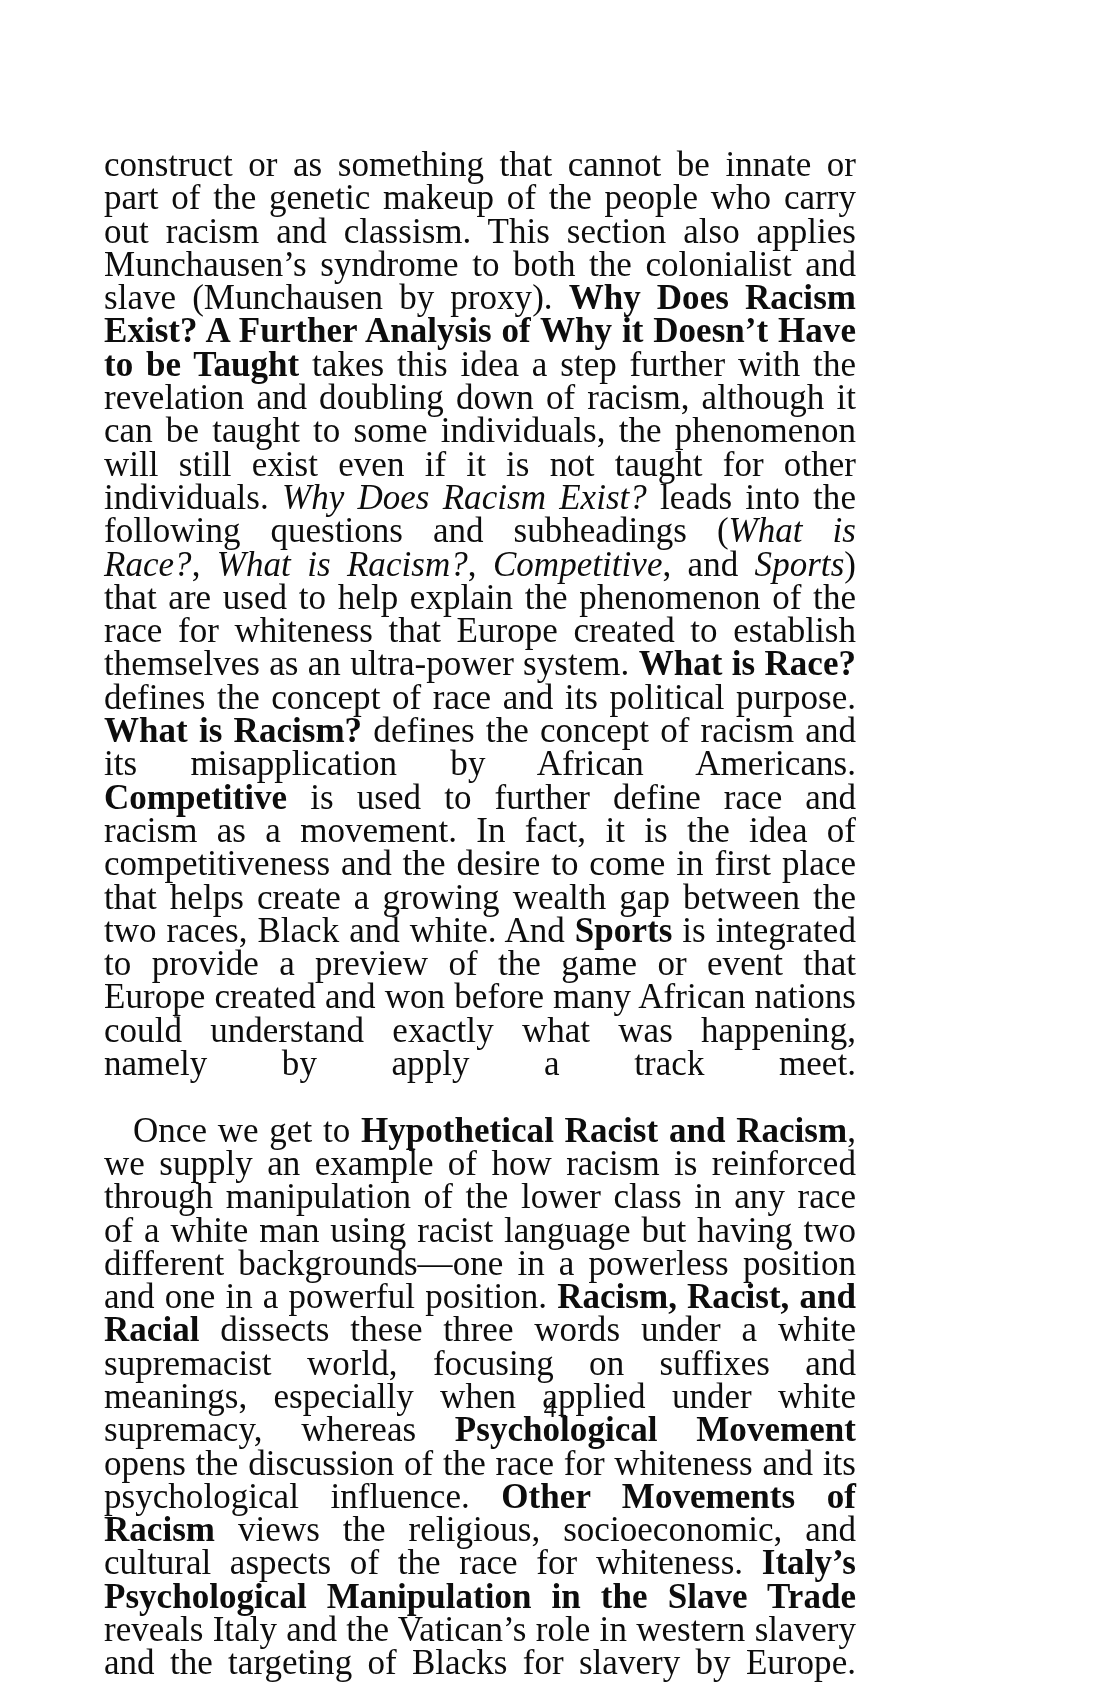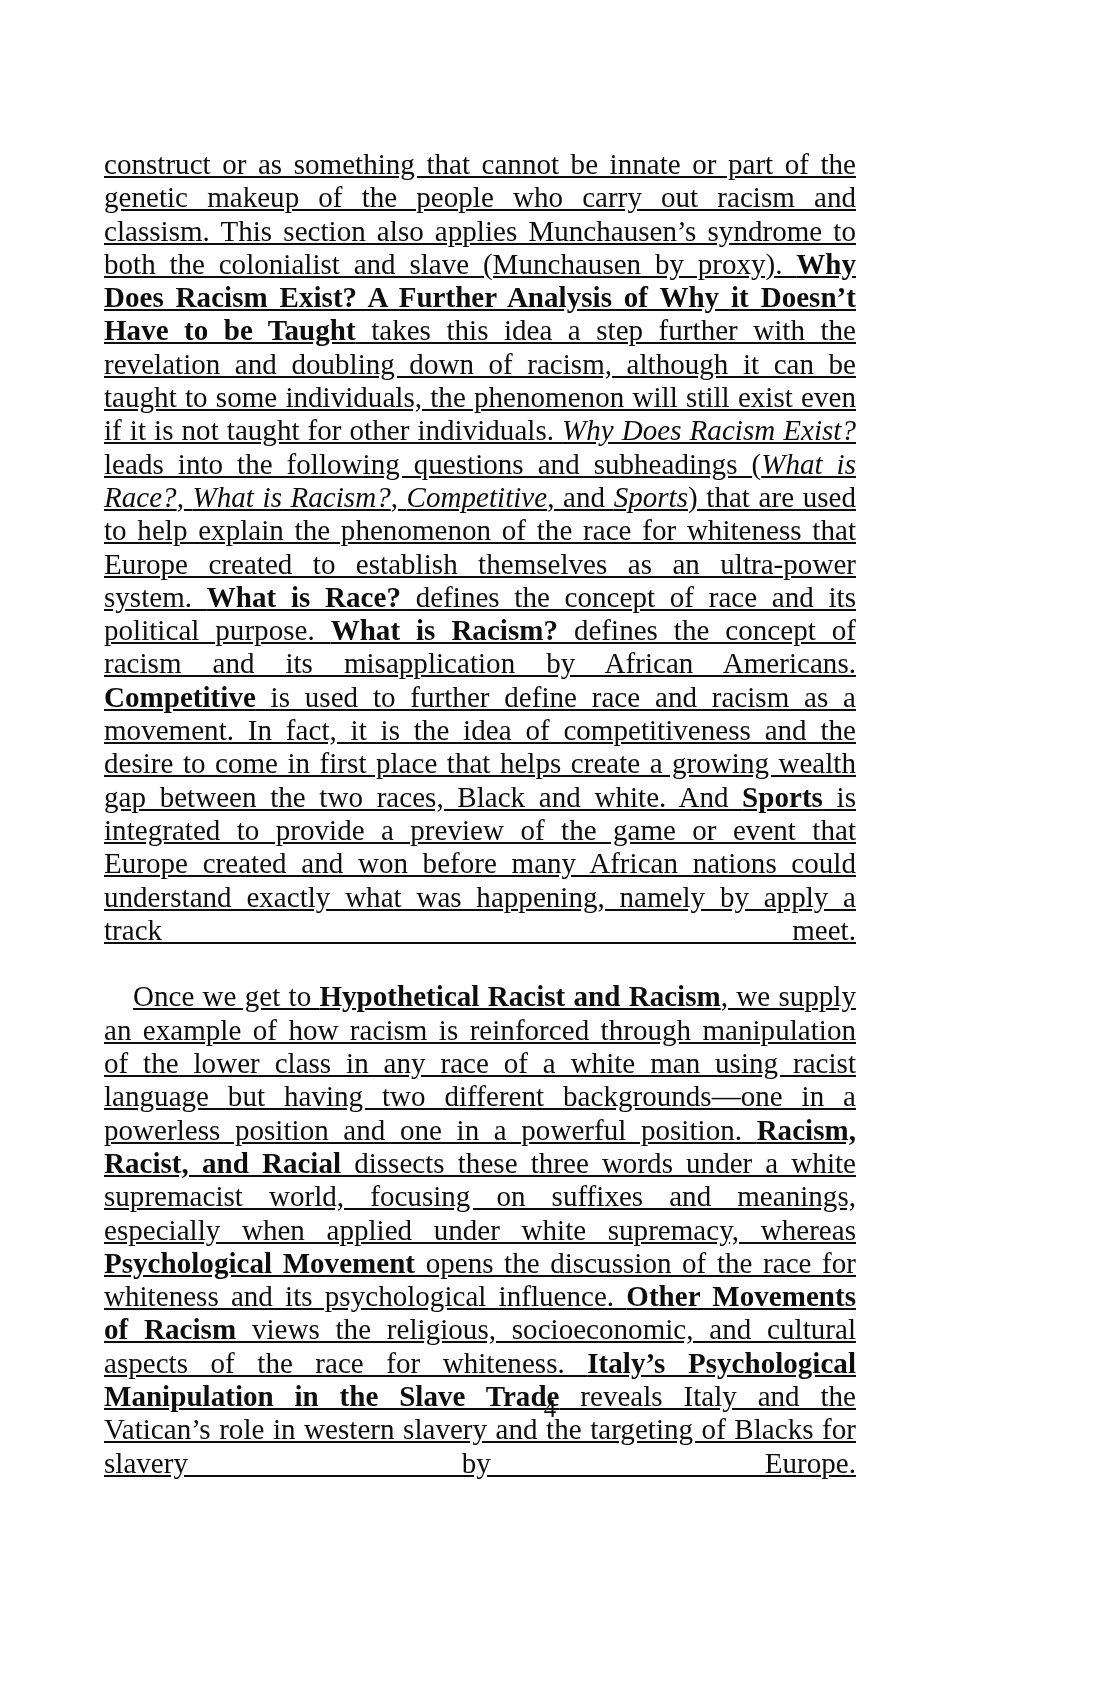--- a/index.html
+++ b/index.html
@@ -28,26 +28,25 @@
     position: absolute;
     left: 104px;
     top: 148px;
     width: 752px;
   }
 
   p.body-par {
     margin: 0;
     text-align: justify;
     text-justify: inter-word;
-    font-size: 29px;
+    font-size: 35px;
     line-height: 33.3px;
     letter-spacing: 0.04px;
     word-spacing: 0.2px;
     hyphens: none;
-    text-decoration: underline;
     -webkit-hyphens: none;
   }
 
   p.body-par.indented {
     text-indent: 29px;
   }
 
   
   p.body-par:after {
     content: "";

